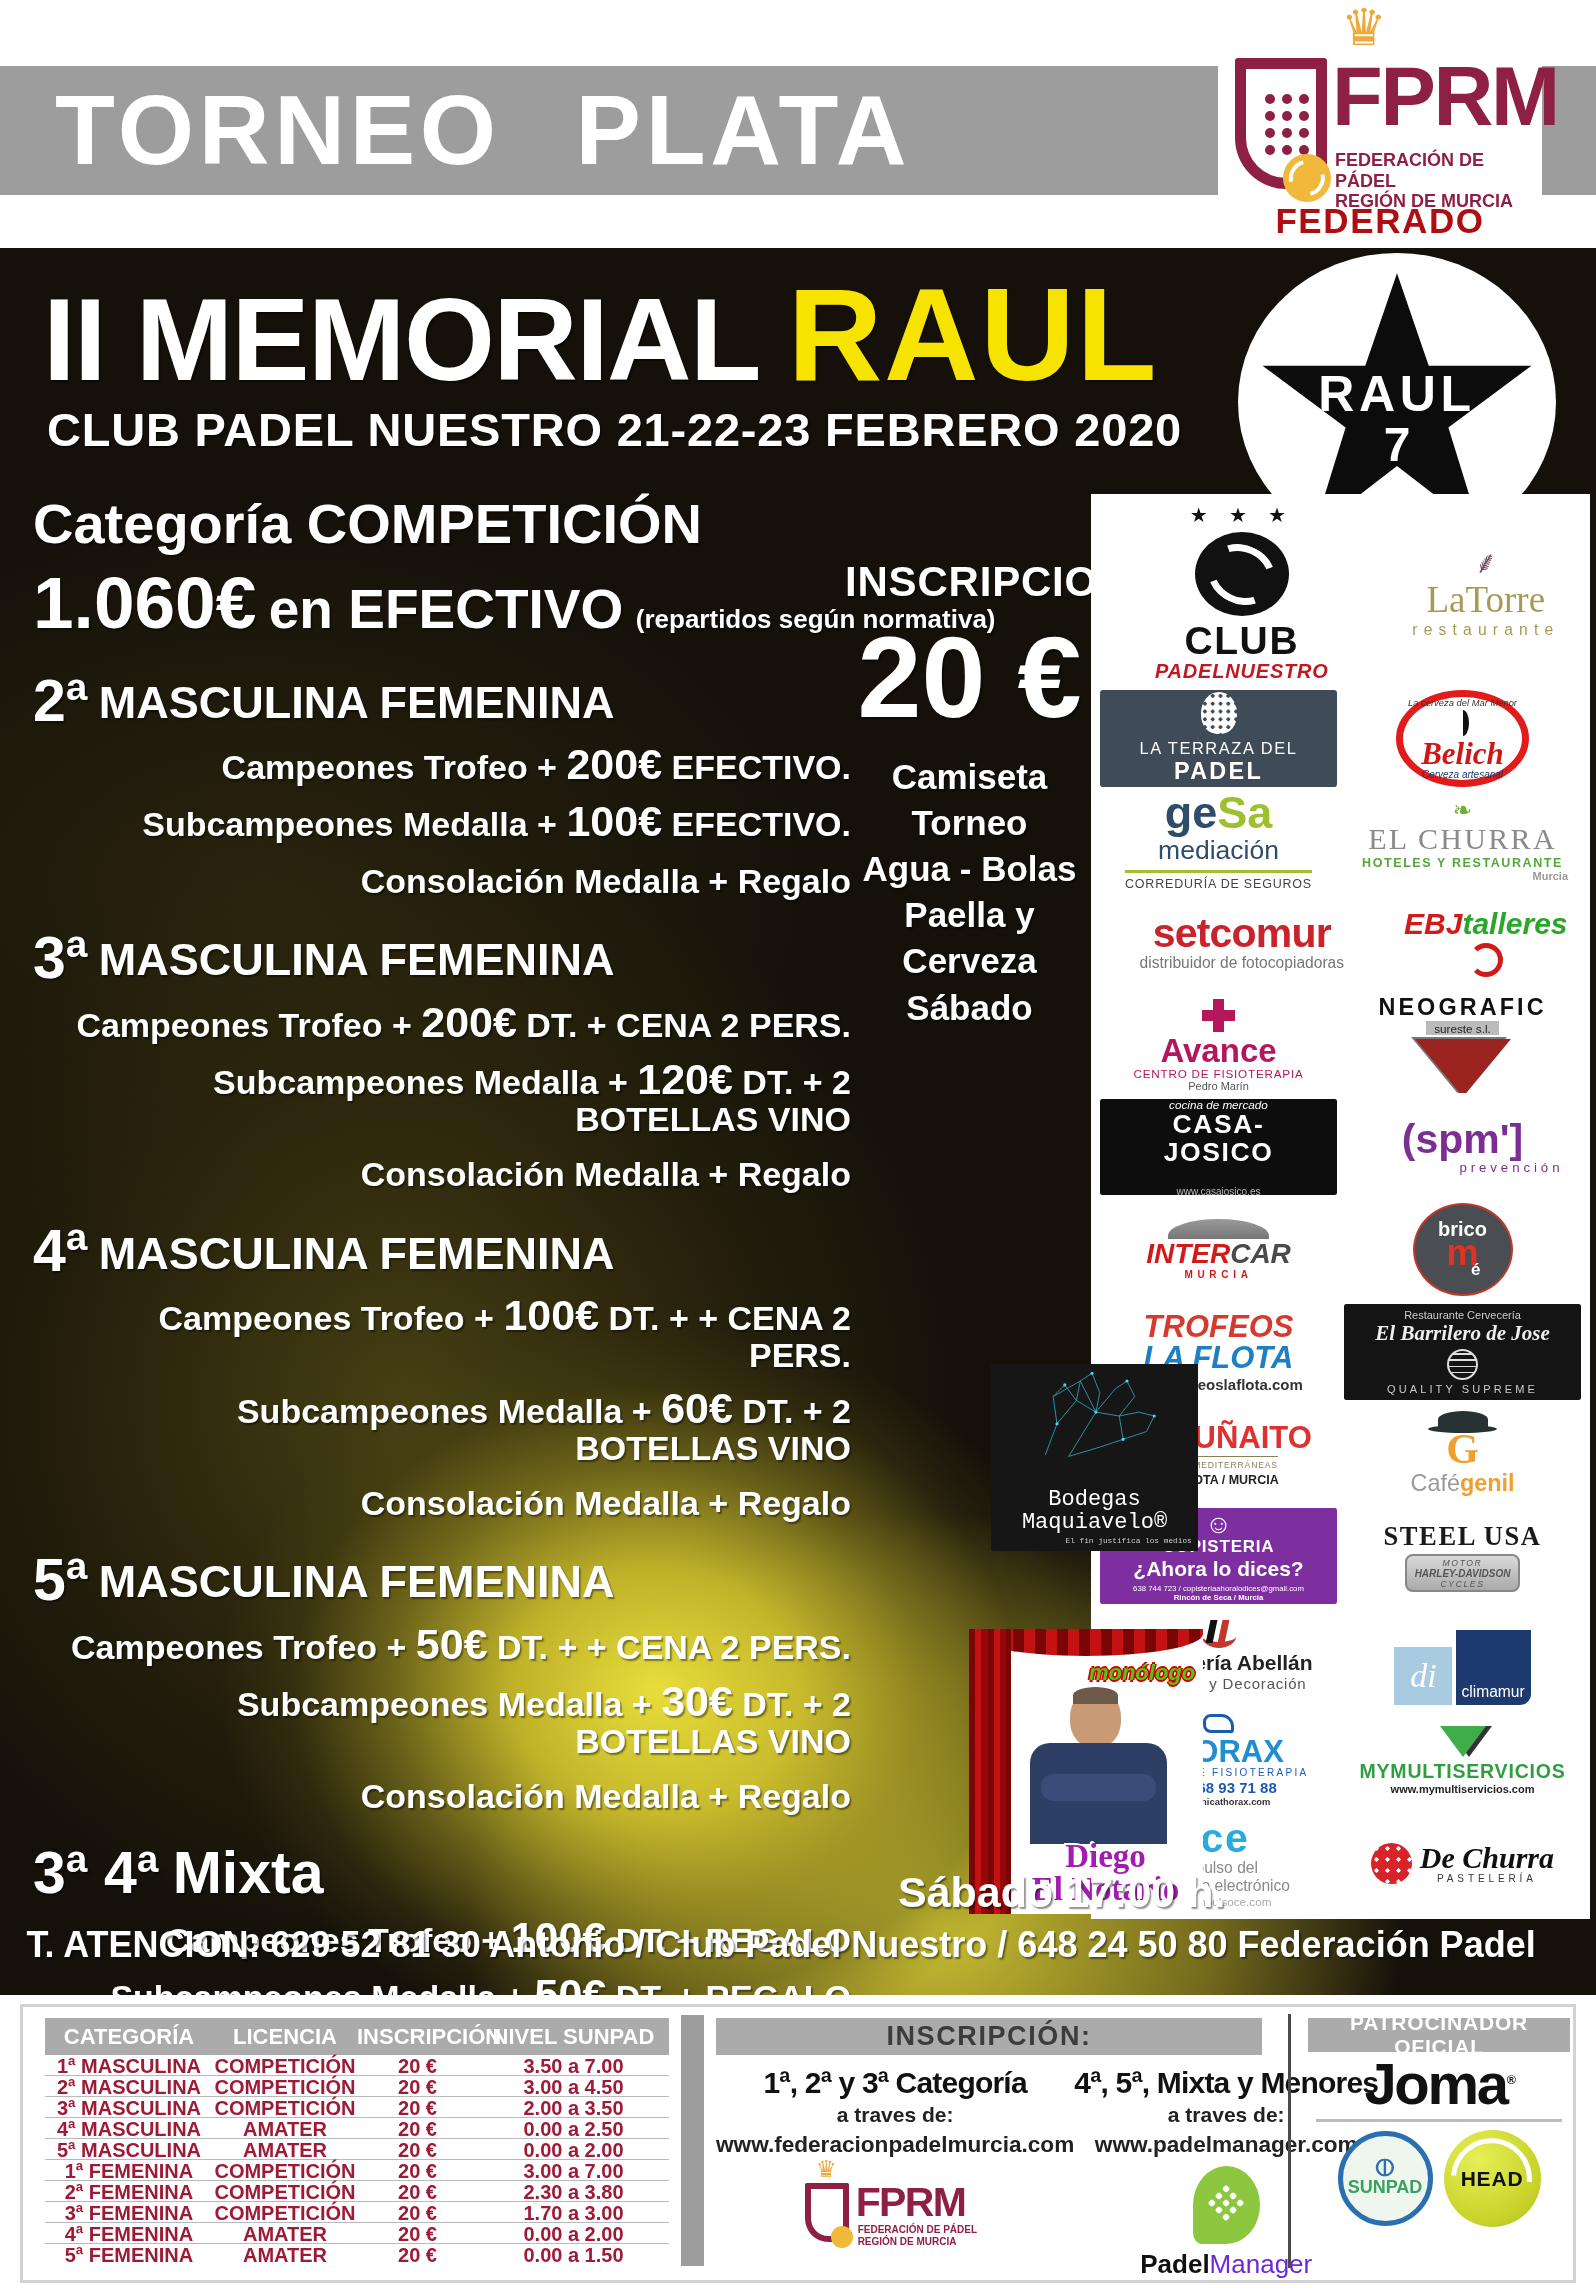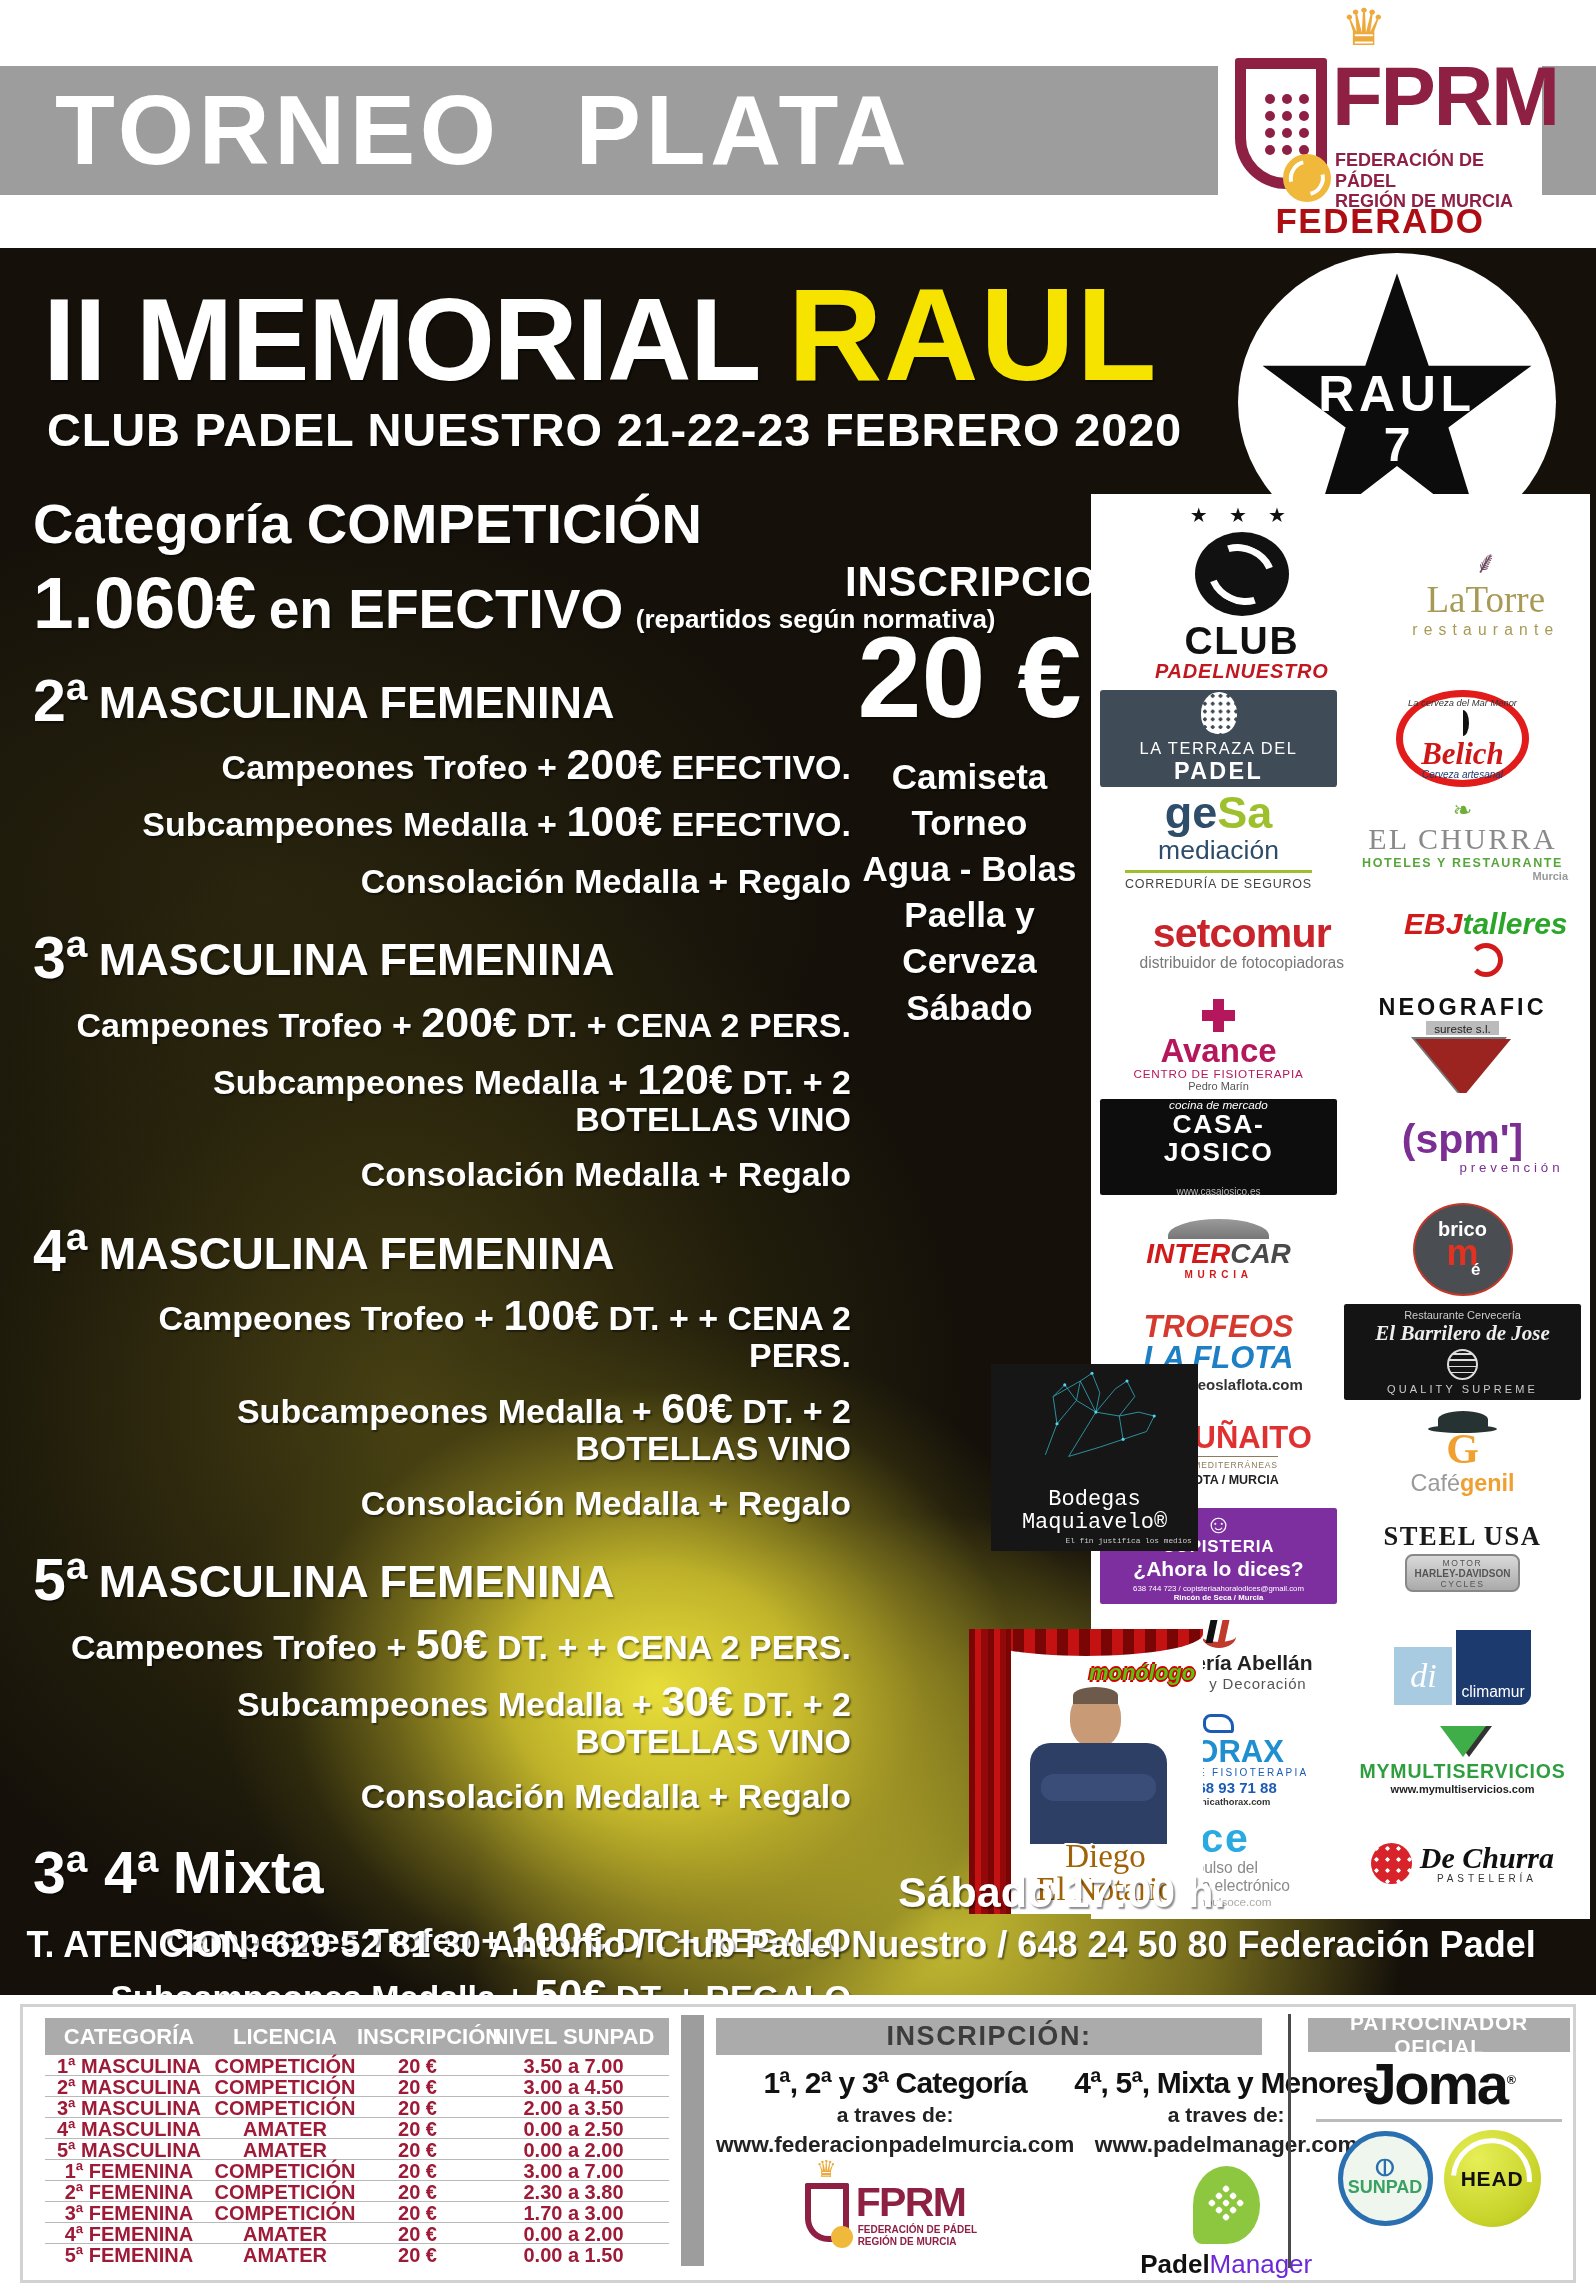--- a/index.html
+++ b/index.html
@@ -163,21 +163,21 @@
   .sp-cafegenil .wm .a{font-size:23.4px;color:#9a9a9a;}
   .sp-cafegenil .wm .b{font-size:23.4px;color:#f0a030;font-weight:800;}
 
   .sp-copisteria{background:#7d2fa0;color:#fff;border-radius:2.3px;}
   .sp-copisteria .smiley{font-size:26.5px;line-height:1;}
   .sp-copisteria .l1{font-size:17px;font-weight:700;letter-spacing:0.8px;}
   .sp-copisteria .l2{font-size:21px;font-weight:900;}
   .sp-copisteria .l3{font-size:7.8px;margin-top:2.3px;}
   .sp-copisteria .l4{font-size:7.8px;font-weight:700;}
   .sp-steel .nm{font-family:"Liberation Serif",serif;font-weight:700;font-size:26.5px;letter-spacing:1.6px;color:#1a1a1a;}
-  .sp-steel .badge{border:2.3px solid #888;border-radius:7.8px;padding:1.6px 7.8px;color:#555;margin-top:2.3px;background:linear-gradient(#d9d9d9,#aaa);}
+  .sp-steel .badge{border:2.3px solid #888;border-radius:7.8px;padding:1.6px 7.8px;color:#555;margin-top:2.3px;background:linear-gradient(#d9d9d9,#aaa);font-style:italic;}
   .sp-steel .badge .s1{font-size:8.6px;letter-spacing:1.6px;}
   .sp-steel .badge .s2{font-size:10px;font-weight:900;}
   .sp-steel .badge .s3{font-size:8.6px;letter-spacing:1.6px;}
 
   .sp-carpinteria .glyph{width:34px;height:23.4px;border-bottom:6.2px solid #c0392b;border-radius:0 0 50% 50%;position:relative;margin-bottom:3.1px;}
   .sp-carpinteria .glyph::before,.sp-carpinteria .glyph::after{content:"";position:absolute;top:-4.7px;width:7px;height:23.4px;background:#111;transform:skewX(-12deg);}
   .sp-carpinteria .glyph::before{left:6.2px;}
   .sp-carpinteria .glyph::after{left:18.7px;background:#c0392b;}
   .sp-carpinteria .l1{font-size:21px;color:#222;font-weight:700;}
   .sp-carpinteria .l2{font-size:15px;color:#555;letter-spacing:0.8px;}
@@ -211,21 +211,21 @@
 
   
   .diego{position:absolute;left:969px;top:1381px;width:234px;height:285px;background:#fff;overflow:hidden;z-index:3;}
   .curtain-left{position:absolute;left:0;top:0;bottom:0;width:42px;background:repeating-linear-gradient(90deg,#7a0505 0 6.2px,#c41212 6.2px 12.5px,#930808 12.5px 18.7px);}
   .curtain-top{position:absolute;left:0;right:0;top:0;height:26.5px;background:repeating-linear-gradient(90deg,#7a0505 0 11px,#c41212 11px 22px);border-radius:0 0 60% 60%/0 0 100% 100%;}
   .monologo{position:absolute;top:31px;right:7.8px;font-size:22px;font-weight:900;font-style:italic;color:#57c414;text-shadow:-1.6px 0 #d40000,1.6px 0 #d40000,0 -1.6px #d40000,0 1.6px #d40000;}
   .d-head{position:absolute;top:61px;left:101px;width:51px;height:58px;background:#c99a76;border-radius:46%;}
   .d-head::before{content:"";position:absolute;top:-3.1px;left:3.1px;right:3.1px;height:17px;border-radius:50% 50% 0 0;background:#6d5a4a;}
   .d-body{position:absolute;top:114px;left:61px;width:137px;height:101px;background:#2e3f66;border-radius:20px 20px 0 0;}
   .d-arms{position:absolute;top:145px;left:72px;width:115px;height:26.5px;background:#3a4d79;border-radius:12.5px;}
-  .d-name{position:absolute;bottom:7.8px;left:39px;right:0;text-align:center;font-family:"Liberation Serif",serif;font-weight:400;font-size:33px;line-height:1.0;color:#a16207;text-shadow:1.6px 1.6px 0 #fff,-1.6px -1.6px 0 #fff;}
+  .d-name{position:absolute;bottom:7.8px;left:39px;right:0;text-align:center;font-family:"Liberation Serif",serif;font-weight:700;font-size:33px;line-height:1.0;color:#a21caf;text-shadow:1.6px 1.6px 0 #fff,-1.6px -1.6px 0 #fff;}
   .show-time{position:absolute;left:898px;top:1620px;font-size:43px;font-weight:800;white-space:nowrap;z-index:3;}
 
   .attention{position:absolute;left:26.5px;top:1676px;font-size:36px;font-weight:800;white-space:nowrap;}
 
   
   .footer{position:absolute;left:0;top:1995px;width:1596px;height:300px;background:#fff;color:#222;}
   .f-frame{position:absolute;left:20px;top:9.4px;right:20px;bottom:12.5px;border:3.9px solid #d2d2d2;}
   .f-table{position:absolute;left:45px;top:23.4px;width:624px;}
   .f-thead{display:grid;grid-template-columns:168px 144px 121px 191px;background:var(--hdr-gray);color:#fff;font-weight:700;font-size:22px;height:37px;align-items:center;text-align:center;}
   .f-row{display:grid;grid-template-columns:168px 144px 121px 191px;color:var(--tbl-red);font-weight:700;font-size:20px;height:21px;align-items:center;text-align:center;border-bottom:1.6px solid #b9b9b9;}

